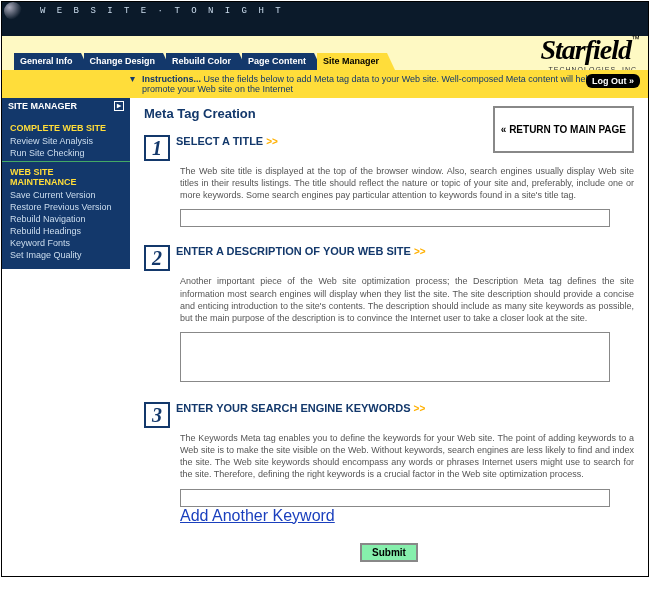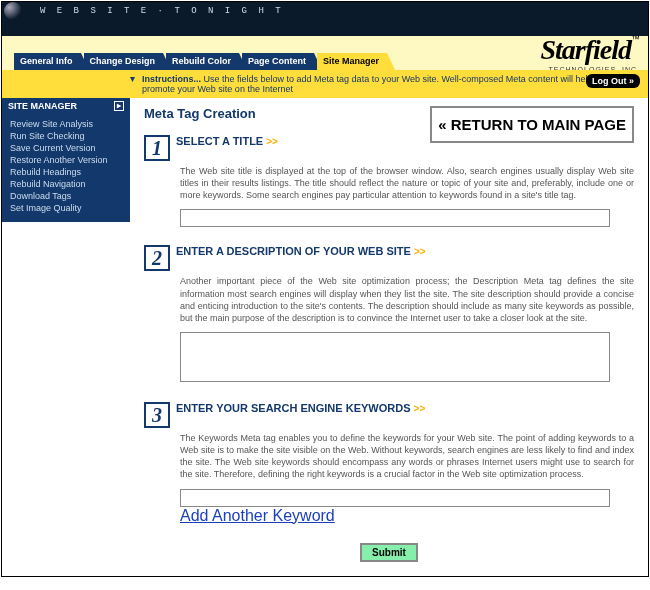--- a/index.html
+++ b/index.html
@@ -26,21 +26,21 @@
 .sidebar { width: 128px; background: #fff; }
 .sb-hdr { background: #13386b; color: #fff; font-size: 9px; font-weight: bold; padding: 3px 6px; display: flex; justify-content: space-between; align-items: center; }
 .sb-hdr .x { border: 1px solid #fff; width: 10px; height: 10px; font-size: 8px; line-height: 8px; text-align: center; cursor: pointer; }
 .sb-body { background: #13386b; padding: 4px 0 8px; }
 .sb-sect { color: #ffdd3a; font-size: 9px; font-weight: bold; padding: 5px 8px 2px; border-top: 1px solid #4a6; margin-top: 2px; }
 .sb-sect:first-of-type { border-top: none; margin-top: 0; }
 .sb-item { color: #cde; font-size: 9px; padding: 1px 8px; cursor: pointer; }
 .sb-item.active { color: #fff; font-weight: bold; }
 .content { flex: 1; padding: 8px 14px 14px; position: relative; }
 .page-title { color: #13386b; font-size: 13px; font-weight: bold; margin-bottom: 14px; }
-.returnbtn { position: absolute; right: 14px; top: 8px; border: 2px solid #888; background: #fff; font-size: 15px; font-weight: bold; padding: 8px 6px; cursor: pointer; }
+.returnbtn { position: absolute; right: 14px; top: 8px; border: 2px solid #888; background: #fff; font-size: 10px; font-weight: bold; padding: 16px 6px; cursor: pointer; }
 .step { margin-bottom: 18px; }
 .stepnum { display: inline-block; border: 2px solid #13386b; color: #13386b; font-size: 20px; font-weight: bold; font-style: italic; width: 26px; height: 26px; text-align: center; line-height: 22px; vertical-align: top; margin-right: 6px; font-family: "Times New Roman", serif; }
 .steptitle { display: inline; color: #13386b; font-size: 11px; font-weight: bold; }
 .steparrow { color: #ffb000; font-weight: bold; }
 .steptext { color: #555; font-size: 9px; text-align: justify; margin: 4px 0 8px 36px; line-height: 1.35; }
 .field { margin-left: 36px; }
 input[type=text] { width: 430px; height: 18px; border: 1px solid #888; font-size: 10px; padding: 1px 3px; }
 textarea { width: 430px; height: 50px; border: 1px solid #888; font-size: 10px; padding: 2px; resize: none; }
 .addkw { color: #1a3fbd; text-decoration: underline; font-size: 16px; cursor: pointer; }
 .submitwrap { text-align: center; margin-top: 8px; }
@@ -76,27 +76,29 @@
     <div class="logout">Log Out »</div>
   </div>
 
   <div class="mainrow">
     <div class="sidebar">
       <div class="sb-hdr">
         <span>SITE MANAGER</span>
         <span class="x">▸</span>
       </div>
       <div class="sb-body" id="sbbody">
+          <div class="sb-sect">COMPLETE WEB SITE</div>
           <div class="sb-item">Review Site Analysis</div>
           <div class="sb-item">Run Site Checking</div>
+          <div class="sb-sect">WEB SITE MAINTENANCE</div>
           <div class="sb-item">Save Current Version</div>
-          <div class="sb-item">Restore Another Version</div>
+          <div class="sb-item">Restore Previous Version</div>
+          <div class="sb-item">Rebuild Navigation</div>
           <div class="sb-item">Rebuild Headings</div>
-          <div class="sb-item">Rebuild Navigation</div>
-          <div class="sb-item">Download Tags</div>
+          <div class="sb-item">Keyword Fonts</div>
           <div class="sb-item">Set Image Quality</div>
         </div>
     </div>
 
     <div class="content">
       <div class="page-title">Meta Tag Creation</div>
       <div class="returnbtn">« RETURN TO MAIN PAGE</div>
       <div id="steps">
           <div class="step"><span class="stepnum">1</span><span class="steptitle">SELECT A TITLE </span><span class="steparrow">&gt;&gt;</span><div class="steptext">The Web site title is displayed at the top of the browser window. Also, search engines usually display Web site titles in their results listings. The title should reflect the nature or topic of your site and, preferably, include one or more keywords. Some search engines pay particular attention to keywords found in a site's title tag.</div><div class="field"><input type="text" style=""></div></div>
           <div class="step"><span class="stepnum">2</span><span class="steptitle">ENTER A DESCRIPTION OF YOUR WEB SITE </span><span class="steparrow">&gt;&gt;</span><div class="steptext">Another important piece of the Web site optimization process; the Description Meta tag defines the site information most search engines will display when they list the site. The site description should provide a concise and enticing introduction to the site's contents. The description should include as many site keywords as possible, but the main purpose of the description is to convince the Internet user to take a closer look at the site.</div><div class="field"><textarea style=""></textarea></div></div>

